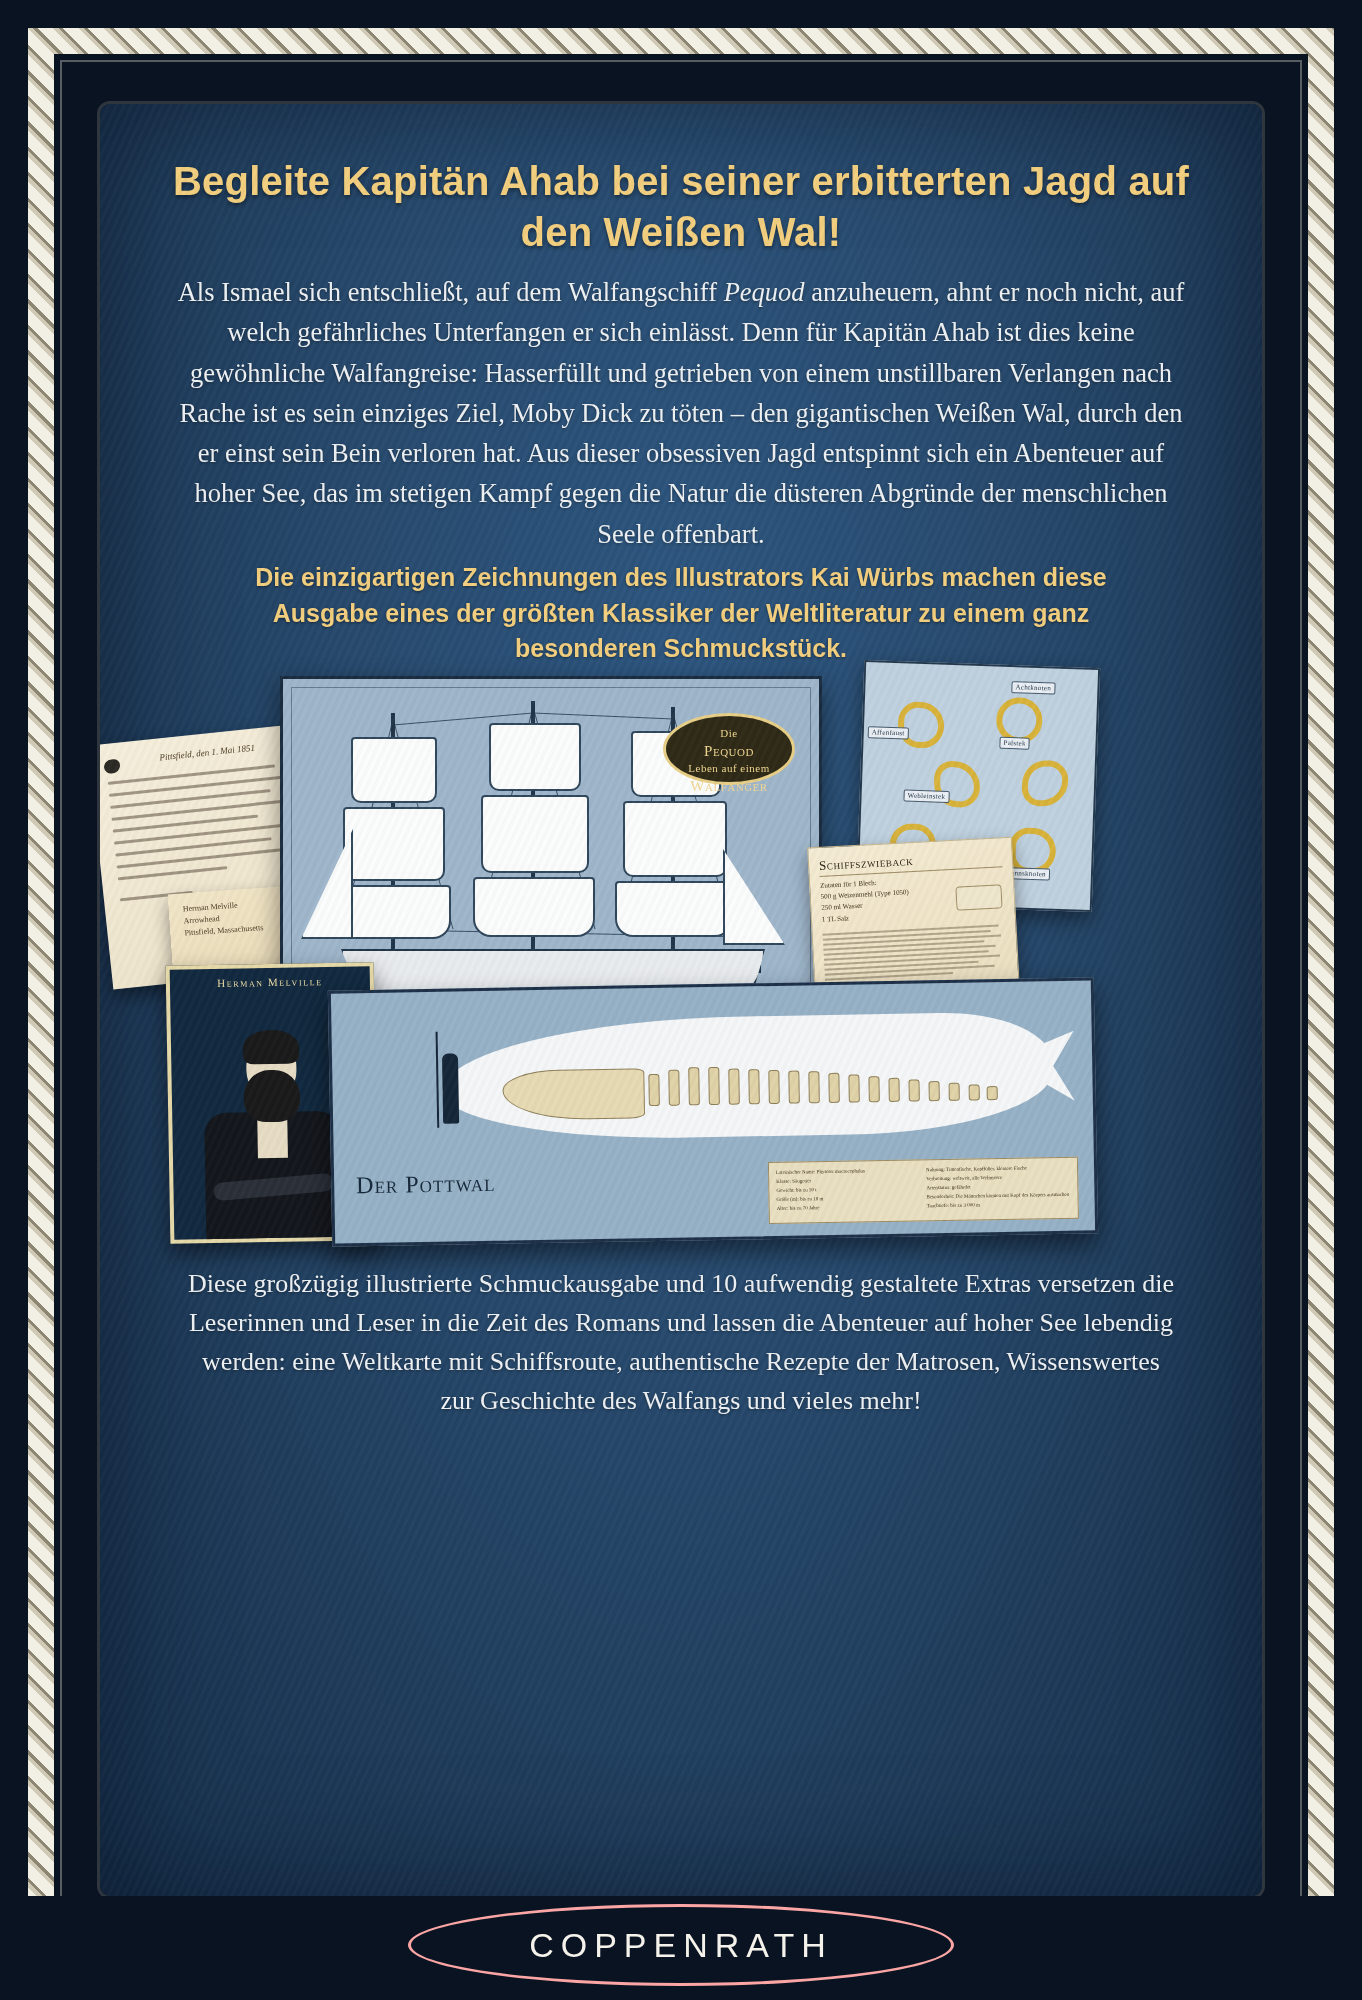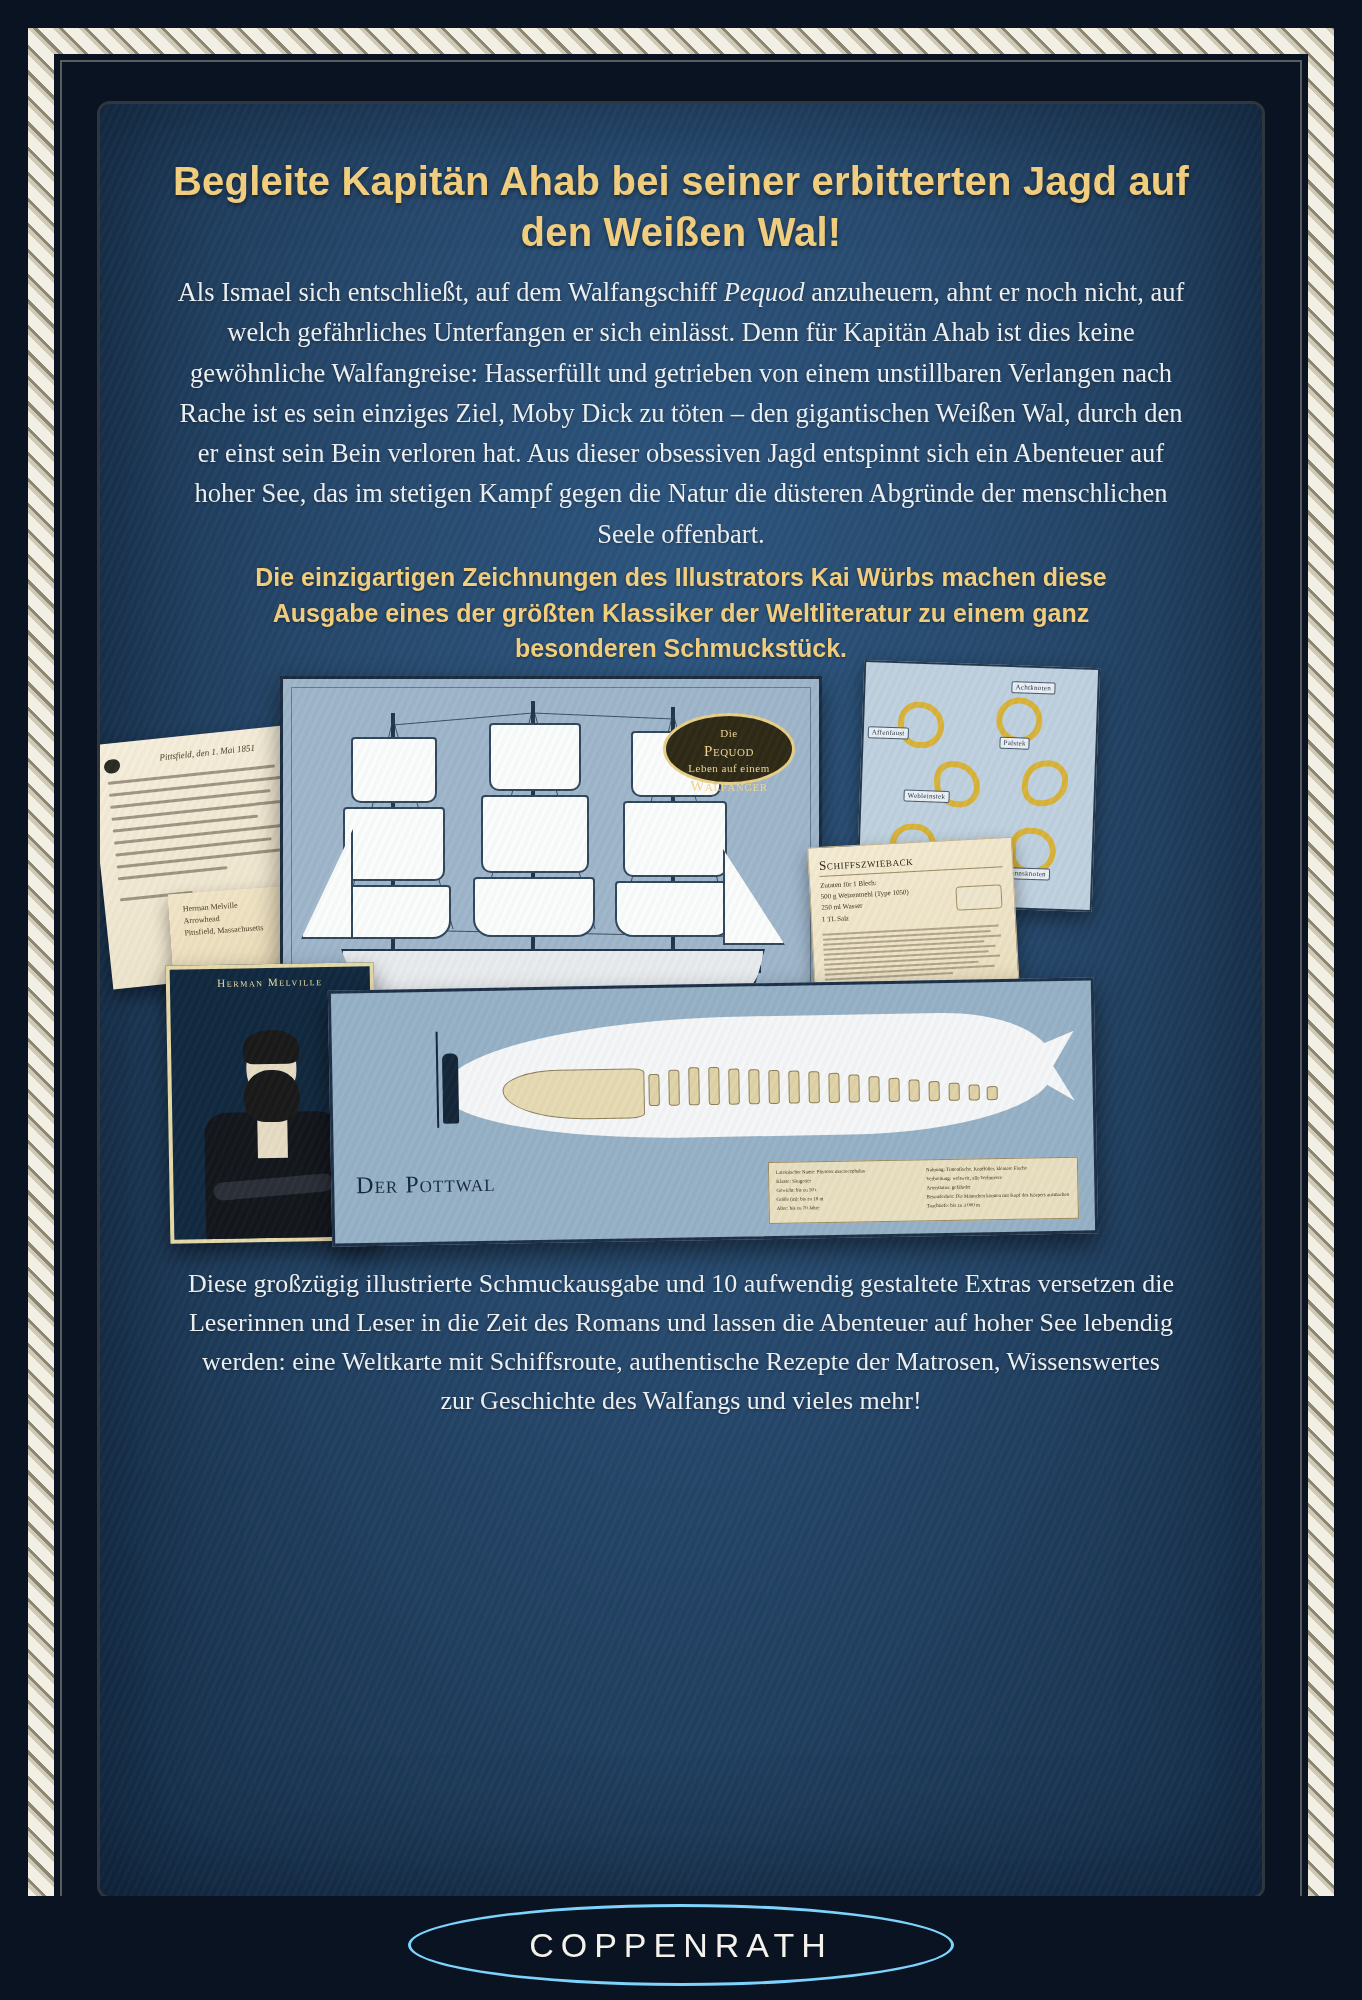--- a/index.html
+++ b/index.html
@@ -487,21 +487,21 @@
     height: 104px;
     background: #0a1322;
   }
   .publisher-oval {
     position: absolute;
     left: 50%;
     transform: translateX(-50%);
     bottom: 14px;
     width: 540px;
     height: 76px;
-    border: 3px solid #7dd3fc;
+    border: 3px solid #fca5a5;
     border-radius: 50%;
     display: flex;
     align-items: center;
     justify-content: center;
   }
   .publisher-name {
     color: #f4f2ea;
     font-family: "Liberation Sans", sans-serif;
     font-size: 34px;
     letter-spacing: 7px;

